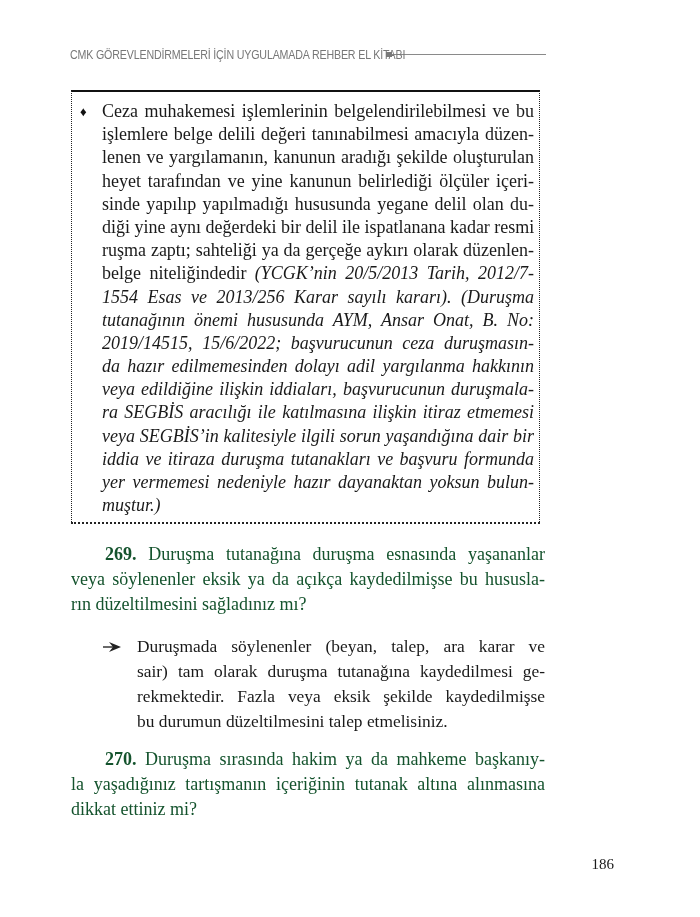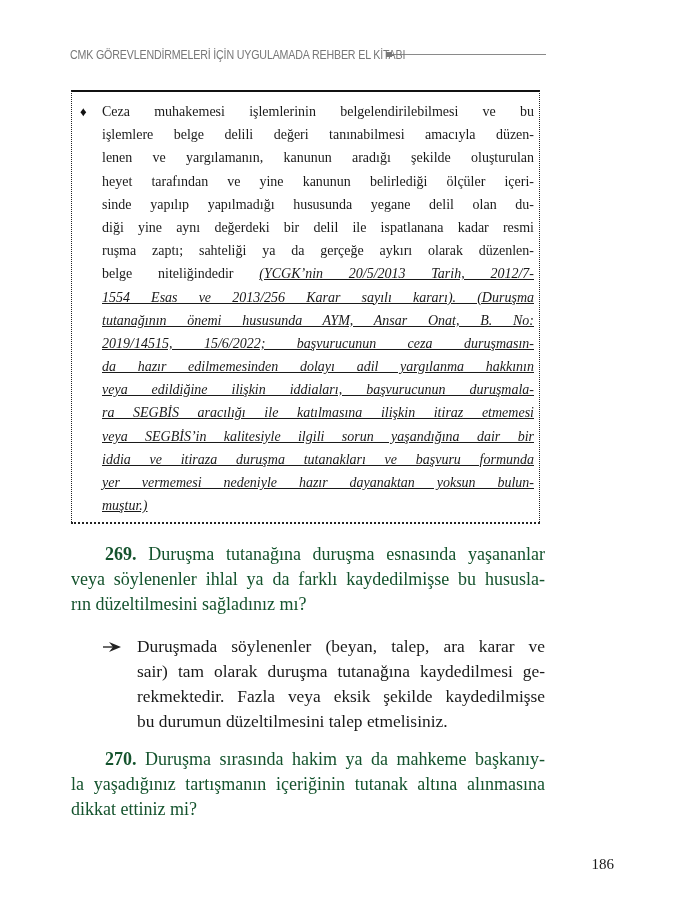--- a/index.html
+++ b/index.html
@@ -66,39 +66,38 @@
       left: 8px;
       top: 12px;
       font-size: 13px;
       color: #111;
     }
     .note-text {
       position: absolute;
       left: 30px;
       top: 8px;
       width: 432px;
-      font-size: 14px;
+      font-size: 18px;
       line-height: 23.2px;
       text-align: justify;
       hyphens: manual;
       color: #1a1a1a;
     }
     .note-text .line {
       display: block;
       text-align: justify;
       text-align-last: justify;
       white-space: nowrap;
       height: 23.2px;
     }
     .note-text .line.last {
       text-align-last: left;
     }
     .note-text em, .italic {
       font-style: italic;
-      text-decoration: underline;
     }
 
     .para {
       position: absolute;
       left: 71px;
       width: 474px;
       font-size: 18px;
       line-height: 25px;
       color: #14532d;
     }
@@ -181,21 +180,21 @@
     <span class="line italic">ra SEGBİS aracılığı ile katılmasına ilişkin itiraz etmemesi</span>
     <span class="line italic">veya SEGBİS’in kalitesiyle ilgili sorun yaşandığına dair bir</span>
     <span class="line italic">iddia ve itiraza duruşma tutanakları ve başvuru formunda</span>
     <span class="line italic">yer vermemesi nedeniyle hazır dayanaktan yoksun bulun-</span>
     <span class="line italic last">muştur.)</span>
   </div>
 </div>
 
 <div class="para" style="top:542px;">
   <span class="line indent"><span class="q-number">269.</span><span> Duruşma tutanağına duruşma esnasında yaşananlar</span></span>
-  <span class="line">veya söylenenler ihlal ya da farklı kaydedilmişse bu hususla-</span>
+  <span class="line">veya söylenenler eksik ya da açıkça kaydedilmişse bu hususla-</span>
   <span class="line last">rın düzeltilmesini sağladınız mı?</span>
 </div>
 
 <svg class="answer-arrow" style="top:640px;" viewBox="0 0 24 14">
   <line x1="2" y1="7" x2="16" y2="7" stroke="#444" stroke-width="1.6"></line>
   <path d="M8 2 L20 7 L8 12 L12 7 Z" fill="#222"></path>
 </svg>
 <div class="answer" style="top:634px;">
   <span class="line">Duruşmada söylenenler (beyan, talep, ara karar ve</span>
   <span class="line">sair) tam olarak duruşma tutanağına kaydedilmesi ge-</span>

